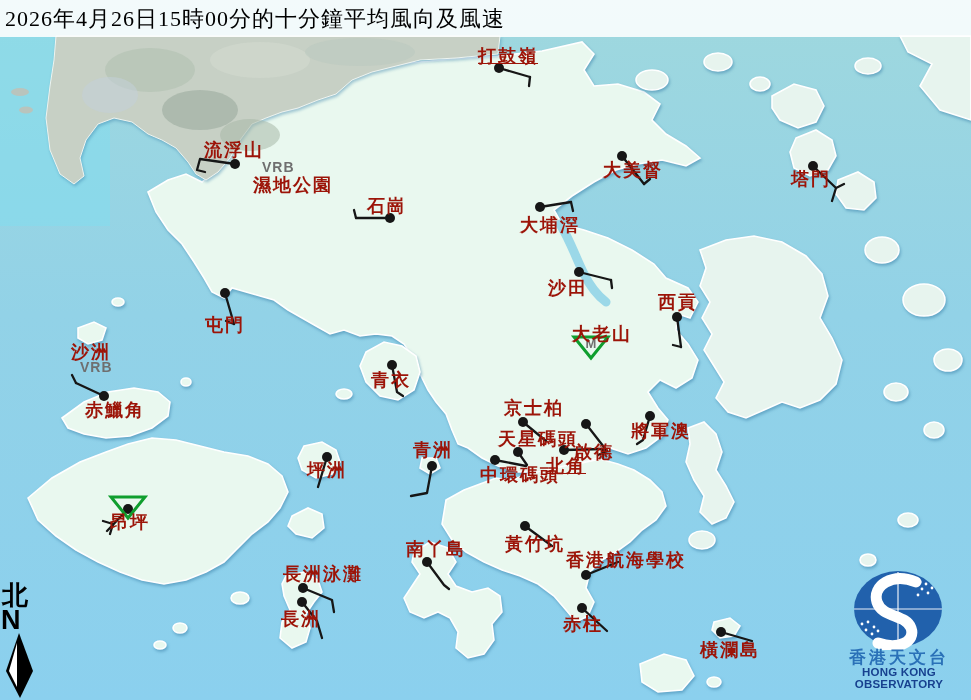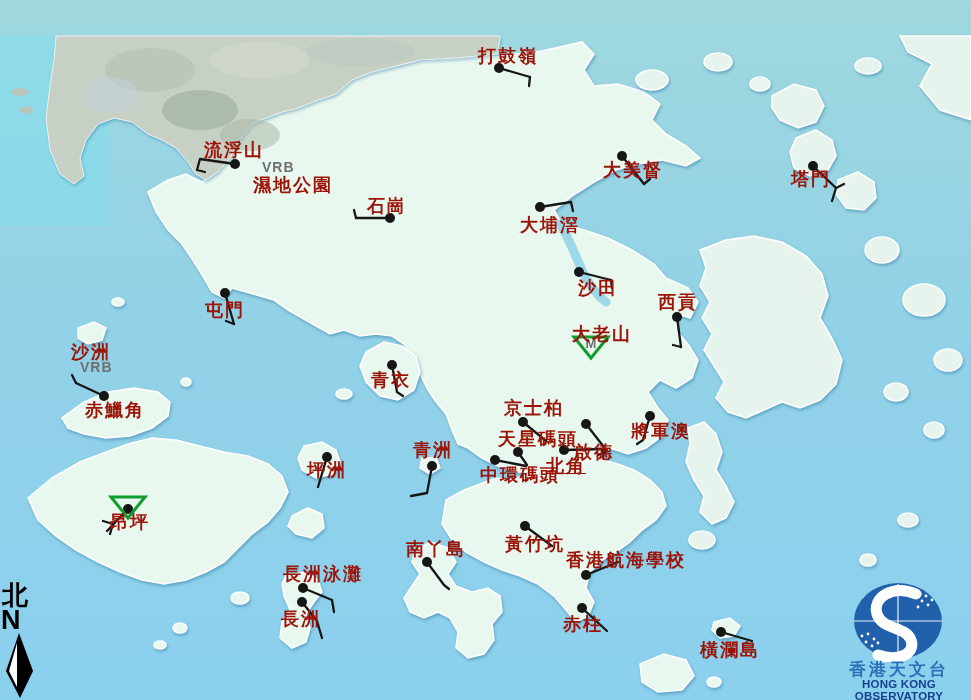--- a/index.html
+++ b/index.html
@@ -30,21 +30,21 @@
   .titlebar{position:absolute;left:0;top:0;width:100%;height:37px;
       background:rgba(255,255,255,.87);display:flex;align-items:center;}
   .titlebar span{font:500 22px "Liberation Serif","DejaVu Serif",serif;
       color:var(--title-text,#000);padding-left:5px;letter-spacing:1px;white-space:nowrap;}
   
   .north{position:absolute;left:0;top:583px;width:46px;height:117px;}
   .north .zh{position:absolute;left:2px;top:0;font:bold 26px "Liberation Serif",serif;color:#000;line-height:1;}
   .north .n{position:absolute;left:1px;top:24px;font:900 27px "Liberation Sans",sans-serif;color:#000;line-height:1;}
   .north svg{position:absolute;left:3px;top:50px;}
   
-  .logo{position:absolute;left:828px;top:580px;width:142px;height:116px;text-align:center;}
+  .logo{position:absolute;left:828px;top:568px;width:142px;height:116px;text-align:center;}
   .logo-zh{position:absolute;left:0;top:81px;width:100%;
       font:bold 17px "Liberation Sans",sans-serif;color:var(--logo-zh,#2a71b8);letter-spacing:3px;line-height:1;}
   .logo-en{position:absolute;left:0;top:99px;width:100%;
       font:800 11.5px "Liberation Sans",sans-serif;color:var(--logo-en,#17418f);letter-spacing:.2px;line-height:1;}
 </style>
 </head>
 <body>
 
 <div class="screen">
 
@@ -201,32 +201,32 @@
         <circle cx="721" cy="632" r="5" class="station-dot"></circle>
       </g>
     <g id="marker-layer">
         <polygon points="574,337 608,337 591,358" class="triangle"></polygon>
         <text x="591" y="348" class="triangle-letter">M</text>
         <polygon points="111,497 145,497 128,518" class="triangle"></polygon>
       </g>
   </svg>
 
   <div id="label-layer">
-      <div class="station-label" style="left: 478px; top: 47px;">打鼓嶺</div>
+      <div class="station-label" style="left: 478px; top: 47px; text-decoration: underline;">打鼓嶺</div>
       <div class="station-label" style="left: 204px; top: 141px;">流浮山</div>
       <div class="station-label" style="left: 253px; top: 176px;">濕地公園</div>
       <div class="vrb-label" style="left: 262px; top: 160px;">VRB</div>
       <div class="station-label" style="left: 367px; top: 197px;">石崗</div>
       <div class="station-label" style="left: 603px; top: 161px; text-align: right;">大美督</div>
       <div class="station-label" style="left: 791px; top: 170px;">塔門</div>
       <div class="station-label" style="left: 520px; top: 216px;">大埔滘</div>
-      <div class="station-label" style="left: 578px; top: 279px;">沙田</div>
+      <div class="station-label" style="left: 548px; top: 279px;">沙田</div>
       <div class="station-label" style="left: 658px; top: 293px;">西貢</div>
       <div class="station-label" style="left: 572px; top: 325px;">大老山</div>
-      <div class="station-label" style="left: 205px; top: 301px;">屯門</div>
+      <div class="station-label" style="left: 205px; top: 316px;">屯門</div>
       <div class="station-label" style="left: 71px; top: 343px;">沙洲</div>
       <div class="vrb-label" style="left: 80px; top: 360px;">VRB</div>
       <div class="station-label" style="left: 85px; top: 401px;">赤鱲角</div>
       <div class="station-label" style="left: 371px; top: 371px;">青衣</div>
       <div class="station-label" style="left: 504px; top: 399px;">京士柏</div>
       <div class="station-label" style="left: 574px; top: 403px; margin-top: 40px;">啟德</div>
       <div class="station-label" style="left: 631px; top: 422px;">將軍澳</div>
       <div class="station-label" style="left: 498px; top: 430px;">天星碼頭</div>
       <div class="station-label" style="left: 546px; top: 457px; text-decoration: underline;">北角</div>
       <div class="station-label" style="left: 480px; top: 466px;">中環碼頭</div>
@@ -235,20 +235,23 @@
       <div class="station-label" style="left: 110px; top: 513px; font-family: Liberation Serif, serif;">昂坪</div>
       <div class="station-label" style="left: 406px; top: 540px;">南丫島</div>
       <div class="station-label" style="left: 505px; top: 535px;">黃竹坑</div>
       <div class="station-label" style="left: 566px; top: 551px;">香港航海學校</div>
       <div class="station-label" style="left: 283px; top: 565px;">長洲泳灘</div>
       <div class="station-label" style="left: 281px; top: 610px;">長洲</div>
       <div class="station-label" style="left: 563px; top: 615px;">赤柱</div>
       <div class="station-label" style="left: 700px; top: 641px;">橫瀾島</div>
     </div>
 
+  <div class="titlebar">
+    <span>2026年4月26日15時00分的十分鐘平均風向及風速</span>
+  </div>
 
   <div class="north">
     <div class="zh">北</div>
     <div class="n">N</div>
     <svg width="32" height="66" viewBox="0 0 32 66">
       <polygon points="16,0 30,38 17,65 3,38" fill="#000"></polygon>
       <polygon points="14,10 14,54 6,38" fill="#fff"></polygon>
     </svg>
   </div>
 

